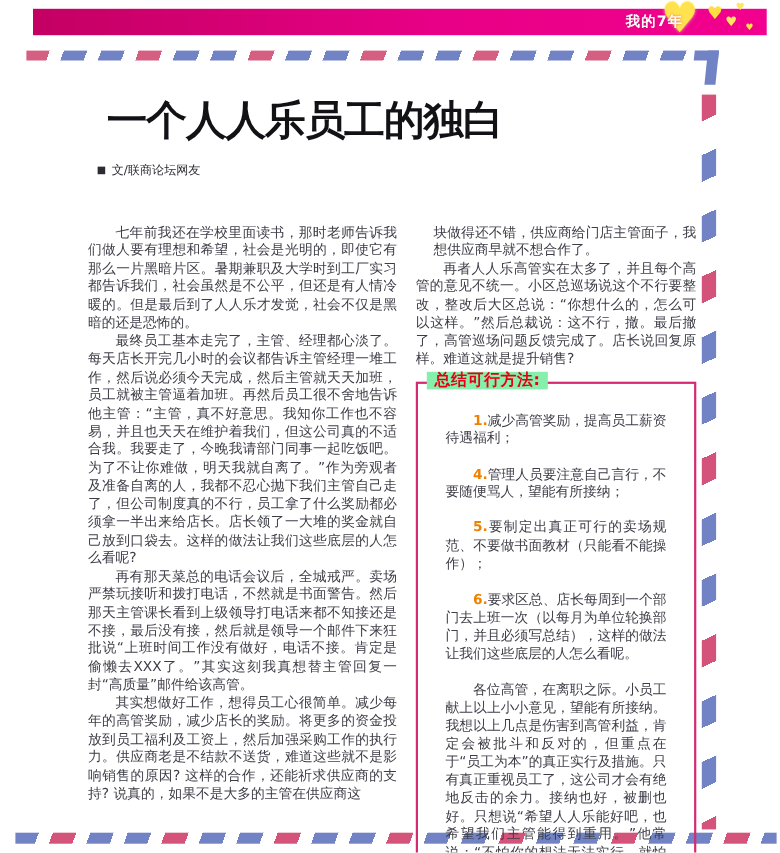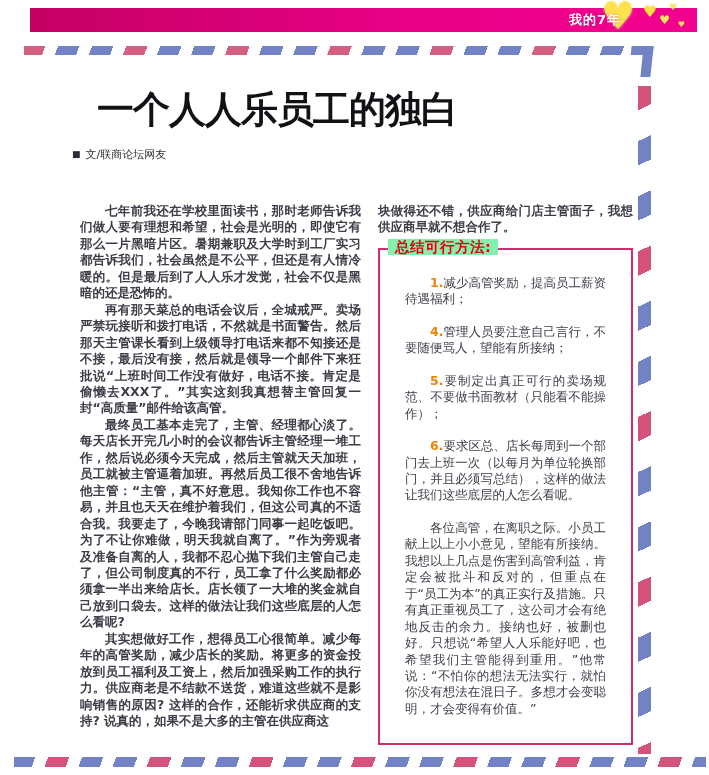--- a/index.html
+++ b/index.html
@@ -59,38 +59,38 @@
       #7183c4 64px 84px, transparent 84px 96px);
   }
 
   
   .title {
     position:absolute; left:84px; top:72px; margin:13px;
     font-family:"DejaVu Serif", serif; font-weight:700;
     font-size:37px; color:#121216; letter-spacing:-1px; white-space:nowrap;
   }
   .byline {
-    position:absolute; left:72px; top:147px;
+    position:absolute; left:88px; top:147px;
     font-size:11px; color:#2c2c34;
   }
   .byline .sq { font-size:9px; margin-right:5px; position:relative; top:-1px; }
 
   
   .columns {
     position:absolute; left:80px; top:203px; width:553px;
     display:flex; gap:17px;
   }
   .col {
     font-size:12.5px; line-height:16.45px; color:#3d3d47;
     text-align:justify;
   }
   .col-left  { width:281px; }
   .col-right { width:255px; }
-  p.para  { margin:0; text-indent:2em;font-weight:bold; }
-  p.cont  { text-indent:0; }
+  p.para  { margin:0; text-indent:2em; }
+  p.cont  { text-indent:0;margin-left:16px; }
 
   
   .mbox {
     border:2px solid #d42a70; position:relative;
     margin-top:12px; padding:9px 9px 10px 9px;
   }
   .mbox-title {
     position:absolute; top:-11px; left:8px;
     background:#86efac; padding:0 7px;
     color:#e60012; font-weight:bold; font-size:14.5px; letter-spacing:.5px;
@@ -121,27 +121,28 @@
   <h1 class="title">一个人人乐员工的独白</h1>
 
   <div class="byline">
     <span class="sq">■</span><span>文/联商论坛网友</span>
   </div>
 
   <div class="columns">
 
     <div class="col col-left">
       <p class="para">七年前我还在学校里面读书，那时老师告诉我们做人要有理想和希望，社会是光明的，即使它有那么一片黑暗片区。暑期兼职及大学时到工厂实习都告诉我们，社会虽然是不公平，但还是有人情冷暖的。但是最后到了人人乐才发觉，社会不仅是黑暗的还是恐怖的。</p>
+      <p class="para">最终员工基本走完了，主管、经理都心淡了。每天店长开完几小时的会议都告诉主管经理一堆工作，然后说必须今天完成，然后主管就天天加班，员工就被主管逼着加班。再然后员工很不舍地告诉他主管：“主管，真不好意思。我知你工作也不容易，并且也天天在维护着我们，但这公司真的不适合我。我要走了，今晚我请部门同事一起吃饭吧。为了不让你难做，明天我就自离了。”作为旁观者及准备自离的人，我都不忍心抛下我们主管自己走了，但公司制度真的不行，员工拿了什么奖励都必须拿一半出来给店长。店长领了一大堆的奖金就自己放到口袋去。这样的做法让我们这些底层的人怎么看呢?</p>
       <p class="para">再有那天菜总的电话会议后，全城戒严。卖场严禁玩接听和拨打电话，不然就是书面警告。然后那天主管课长看到上级领导打电话来都不知接还是不接，最后没有接，然后就是领导一个邮件下来狂批说“上班时间工作没有做好，电话不接。肯定是偷懒去XXX了。”其实这刻我真想替主管回复一封“高质量”邮件给该高管。</p>
-      <p class="para">最终员工基本走完了，主管、经理都心淡了。每天店长开完几小时的会议都告诉主管经理一堆工作，然后说必须今天完成，然后主管就天天加班，员工就被主管逼着加班。再然后员工很不舍地告诉他主管：“主管，真不好意思。我知你工作也不容易，并且也天天在维护着我们，但这公司真的不适合我。我要走了，今晚我请部门同事一起吃饭吧。为了不让你难做，明天我就自离了。”作为旁观者及准备自离的人，我都不忍心抛下我们主管自己走了，但公司制度真的不行，员工拿了什么奖励都必须拿一半出来给店长。店长领了一大堆的奖金就自己放到口袋去。这样的做法让我们这些底层的人怎么看呢?</p>
       <p class="para">其实想做好工作，想得员工心很简单。减少每年的高管奖励，减少店长的奖励。将更多的资金投放到员工福利及工资上，然后加强采购工作的执行力。供应商老是不结款不送货，难道这些就不是影响销售的原因? 这样的合作，还能祈求供应商的支持? 说真的，如果不是大多的主管在供应商这</p>
     </div>
 
     <div class="col col-right">
       <p class="para cont">块做得还不错，供应商给门店主管面子，我想供应商早就不想合作了。</p>
+      <p class="para">再者人人乐高管实在太多了，并且每个高管的意见不统一。小区总巡场说这个不行要整改，整改后大区总说：“你想什么的，怎么可以这样。”然后总裁说：这不行，撤。最后撤了，高管巡场问题反馈完成了。店长说回复原样。难道这就是提升销售?</p>
 
       <div class="mbox">
         <span class="mbox-title">总结可行方法:</span>
         <p class="mitem"><span class="mnum">1.</span><span>减少高管奖励，提高员工薪资待遇福利；</span></p>
         <p class="mitem"><span class="mnum">4.</span><span>管理人员要注意自己言行，不要随便骂人，望能有所接纳；</span></p>
         <p class="mitem"><span class="mnum">5.</span><span>要制定出真正可行的卖场规范、不要做书面教材（只能看不能操作）；</span></p>
         <p class="mitem"><span class="mnum">6.</span><span>要求区总、店长每周到一个部门去上班一次（以每月为单位轮换部门，并且必须写总结），这样的做法让我们这些底层的人怎么看呢。</span></p>
         <p class="mclose">各位高管，在离职之际。小员工献上以上小小意见，望能有所接纳。我想以上几点是伤害到高管利益，肯定会被批斗和反对的，但重点在于“员工为本”的真正实行及措施。只有真正重视员工了，这公司才会有绝地反击的余力。接纳也好，被删也好。只想说“希望人人乐能好吧，也希望我们主管能得到重用。”他常说：“不怕你的想法无法实行，就怕你没有想法在混日子。多想才会变聪明，才会变得有价值。”</p>
       </div>
     </div>

